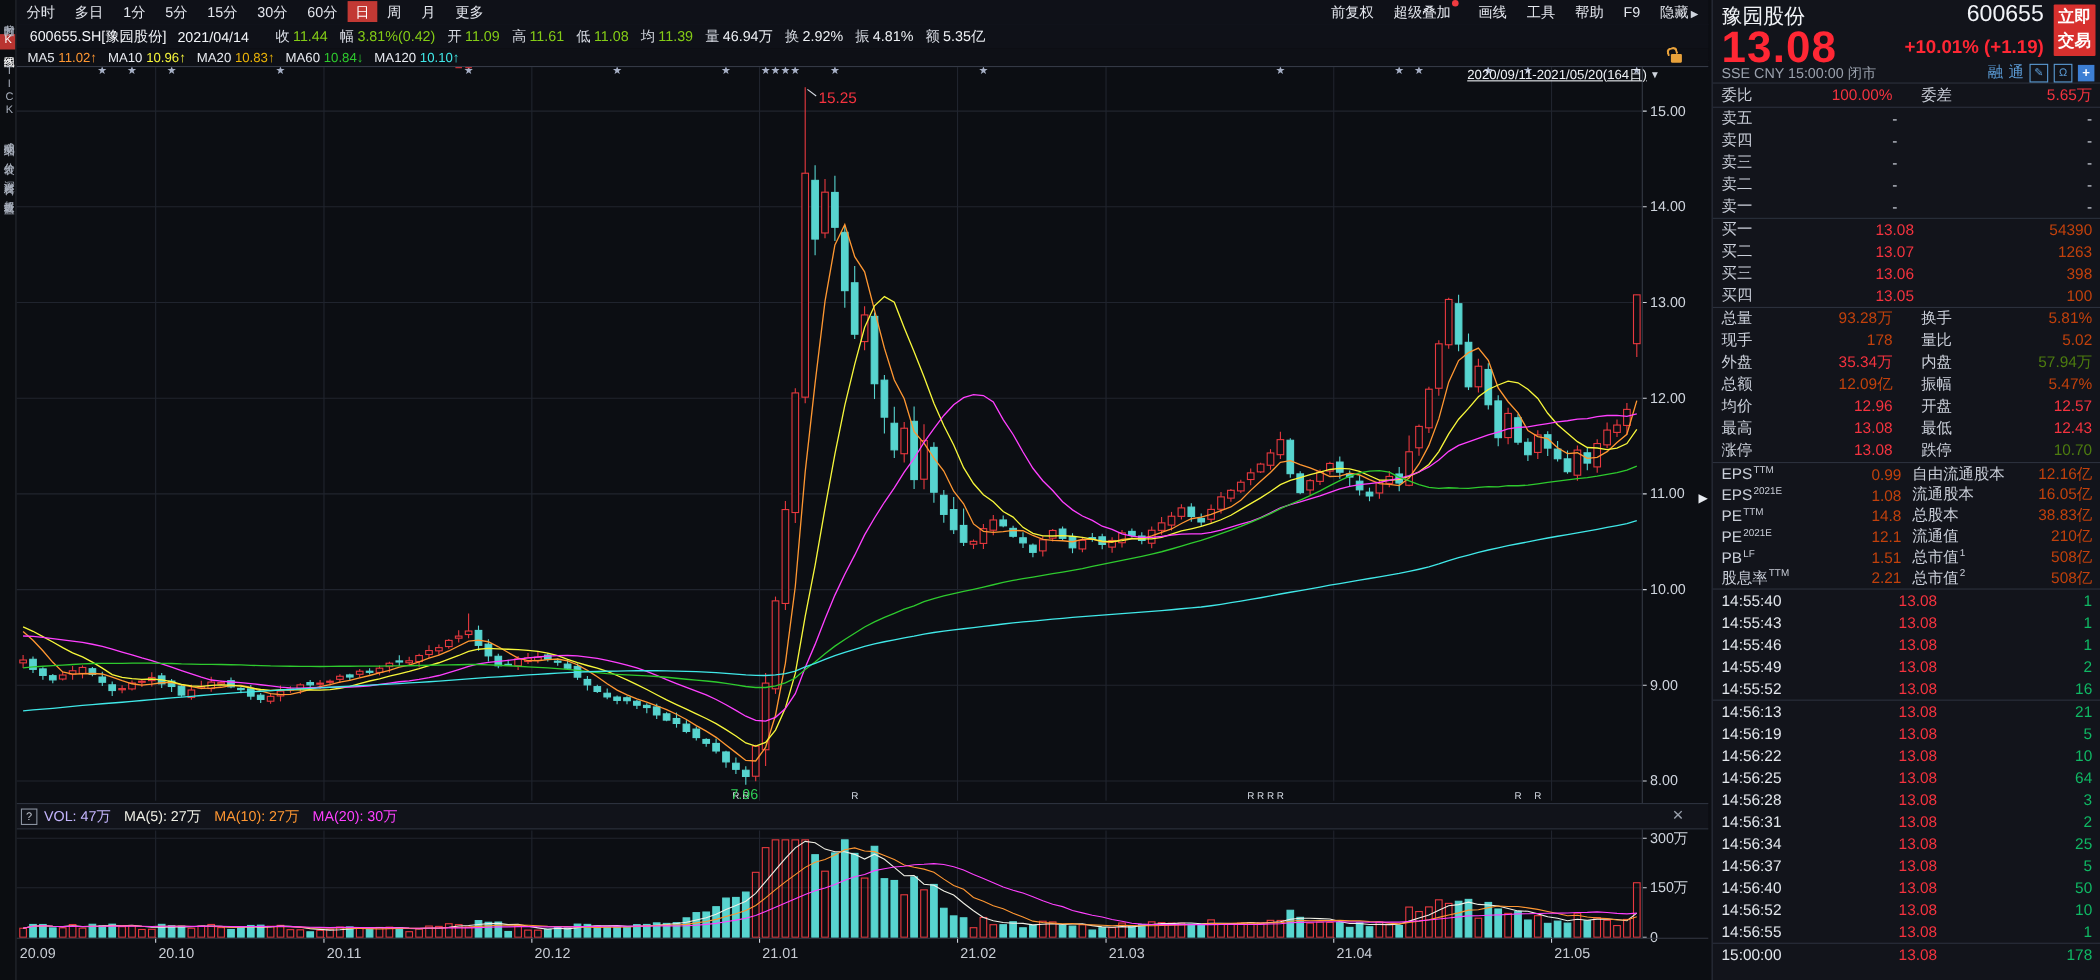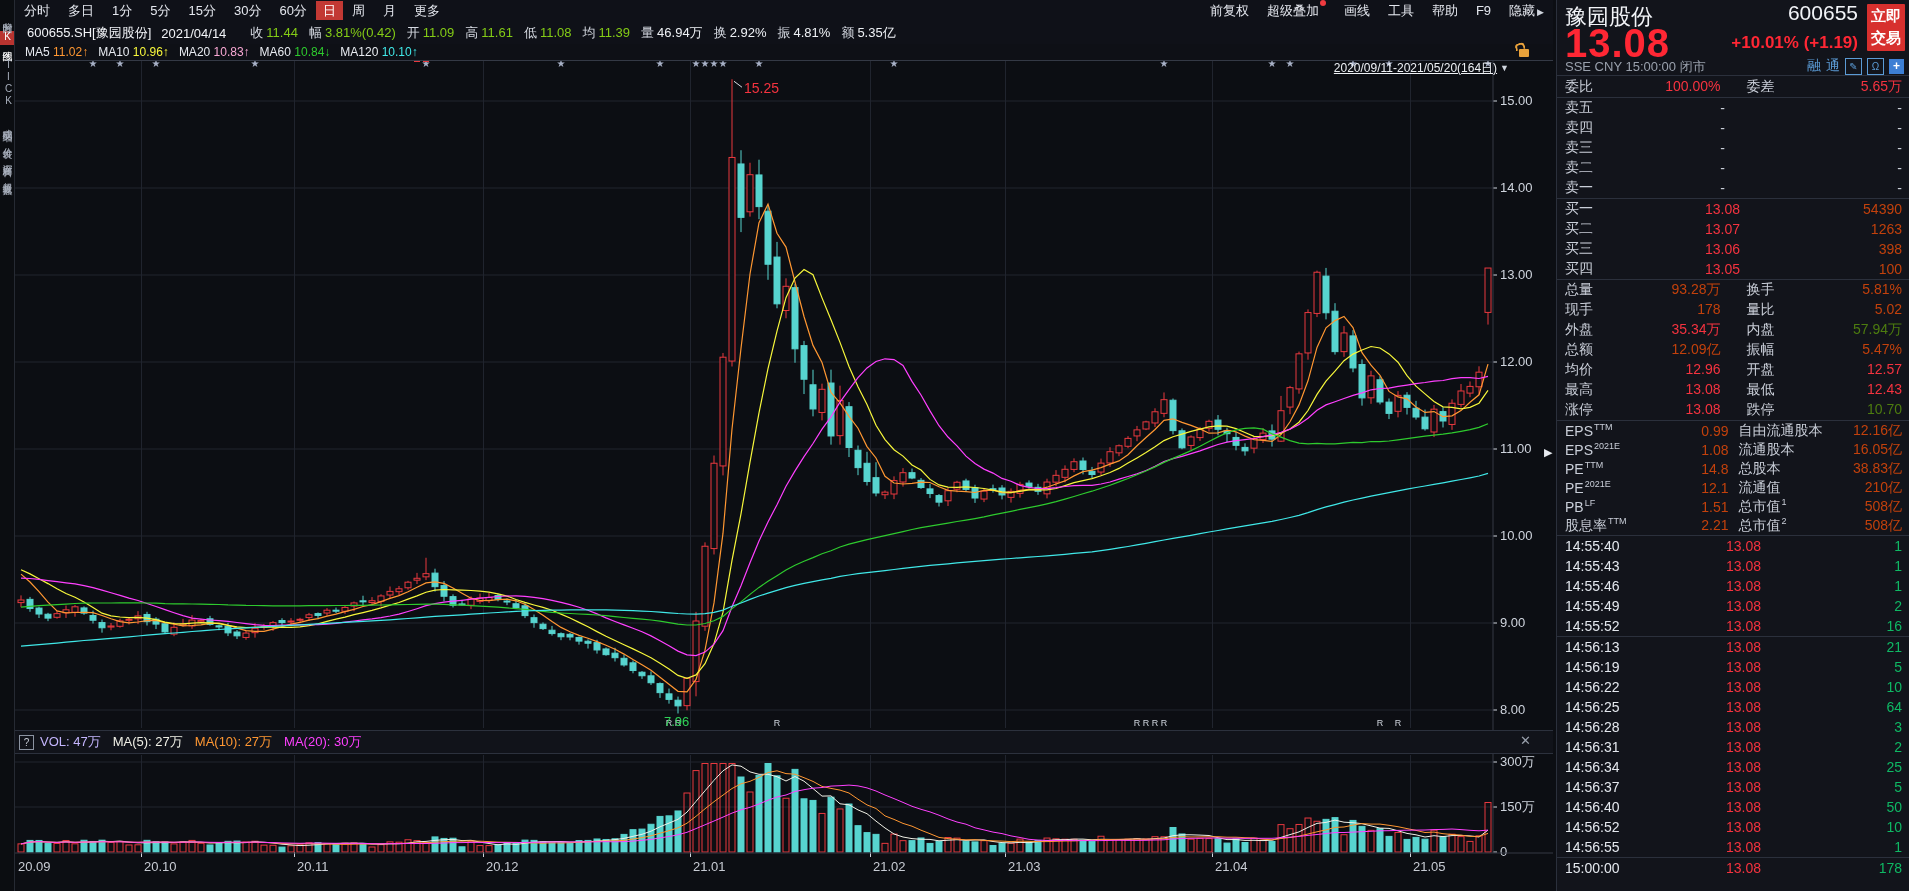--- a/index.html
+++ b/index.html
@@ -46,21 +46,21 @@
             display:flex;align-items:center;justify-content:center;margin:0 6px 0 4px;cursor:pointer;}
   .vh-it{margin-right:12px;white-space:nowrap;}
   #vol-close{position:absolute;right:22px;top:2px;color:#9aa1ad;font-size:13px;cursor:pointer;}
   
   #collapse-arrow{position:absolute;left:1544px;top:446px;color:#e8ebf1;font-size:11px;
                   z-index:6;cursor:pointer;}
   
   #quote-panel{position:absolute;left:1556px;top:0;width:353px;height:891px;background:#12141b;
                border-left:1px solid #2b303c;z-index:5;font-size:14px;}
   #qp-header{position:relative;height:75px;border-bottom:1px solid #2b303c;}
-  #qp-name{position:absolute;left:8px;top:2px;font-size:22px;color:#f2f4f8;}
+  #qp-name{position:absolute;left:8px;top:2px;font-size:19px;color:#f2f4f8;}
   #qp-code{position:absolute;right:52px;top:1px;font-size:21px;color:#f2f4f8;}
   #trade-btn{position:absolute;right:5px;top:4px;width:38px;height:46px;background:#d7302e;
              color:#fff;font-size:15px;font-weight:bold;text-align:center;line-height:22px;
              cursor:pointer;border-radius:1px;padding-top:1px;}
   #qp-price{position:absolute;left:8px;top:21px;font-size:40px;font-weight:bold;color:#ff2734;letter-spacing:1px;}
   #qp-chg{position:absolute;right:52px;top:33px;font-size:17px;font-weight:bold;color:#ff2734;}
   #qp-sub{position:absolute;left:8px;top:58px;color:#99a0ac;font-size:13px;}
   #qp-icons{position:absolute;right:6px;top:57px;display:flex;align-items:center;gap:5px;}
   .blue-ch{color:#5b9bd5;font-size:14px;cursor:pointer;}
   .blue-box{width:15px;height:15px;border:1px solid #5b9bd5;color:#5b9bd5;font-size:10px;
@@ -719,21 +719,21 @@
   <div id="info-bar">
     <span class="sym">600655.SH[豫园股份]</span>
     <span class="dt">2021/04/14</span>
     <span id="info-fields"><span class="fld"><span class="lb">收</span><span class="vl red">11.44</span></span><span class="fld"><span class="lb">幅</span><span class="vl red">3.81%(0.42)</span></span><span class="fld"><span class="lb">开</span><span class="vl red">11.09</span></span><span class="fld"><span class="lb">高</span><span class="vl red">11.61</span></span><span class="fld"><span class="lb">低</span><span class="vl red">11.08</span></span><span class="fld"><span class="lb">均</span><span class="vl red">11.39</span></span><span class="fld"><span class="lb">量</span><span class="vl white">46.94万</span></span><span class="fld"><span class="lb">换</span><span class="vl white">2.92%</span></span><span class="fld"><span class="lb">振</span><span class="vl white">4.81%</span></span><span class="fld"><span class="lb">额</span><span class="vl white">5.35亿</span></span></span>
   </div>
 
   <div id="ma-bar">
     <span id="ma-items" style="display:flex;">
         <span class="ma-it"><span>MA5 </span><span style="color: rgb(255, 151, 50);">11.02↑</span></span>
         <span class="ma-it"><span>MA10 </span><span style="color: rgb(247, 247, 59);">10.96↑</span></span>
-        <span class="ma-it"><span>MA20 </span><span style="color: #f9a8d4;">10.83↑</span></span>
+        <span class="ma-it"><span>MA20 </span><span style="color: #eab308;">10.83↑</span></span>
         <span class="ma-it"><span>MA60 </span><span style="color: rgb(46, 202, 46);">10.84↓</span></span>
         <span class="ma-it"><span>MA120 </span><span style="color: rgb(64, 232, 232);">10.10↑</span></span>
       </span>
     <span id="range-box">
       <span id="date-range">2020/09/11-2021/05/20(164日)</span>
       <span id="range-caret">▼</span>
     </span>
     <span class="lock"></span>
   </div>
 

